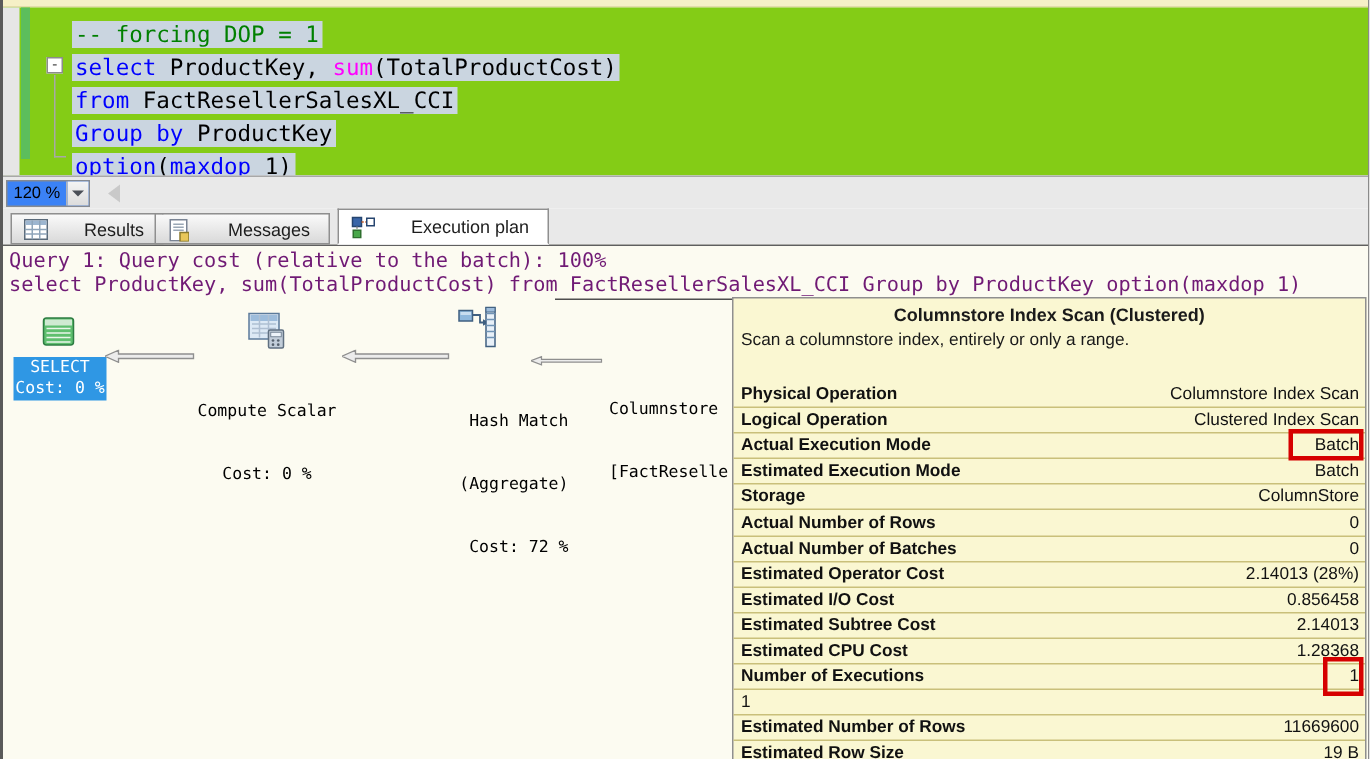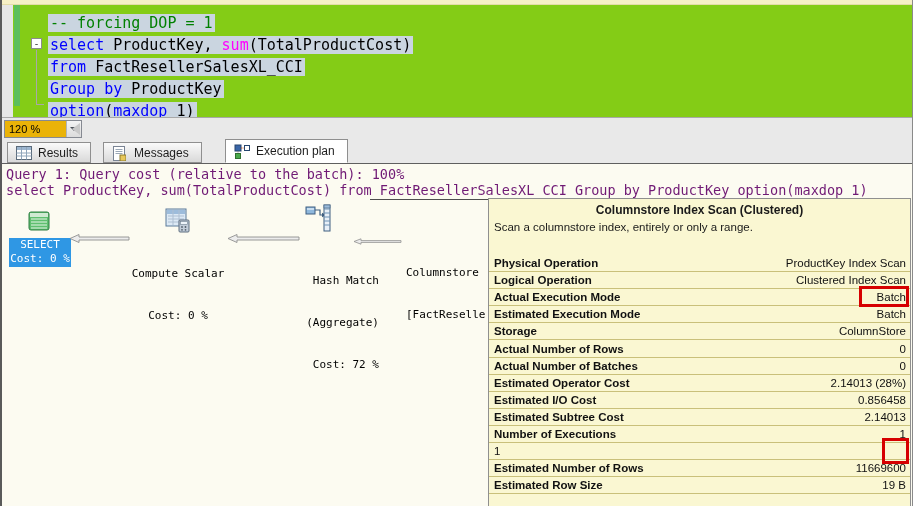--- a/index.html
+++ b/index.html
@@ -18,28 +18,28 @@
   .code-line { position:absolute; left:46px; height:22px; font-family:"DejaVu Sans Mono", monospace; font-size:15px; line-height:20px; white-space:pre; }
   .code-line .sel { background:#cad5e0; padding:0 2px; }
   #collapse-box {
     position:absolute; left:29px; top:33px; width:11px; height:11px;
     border:1px solid #8c8c8c; background:#ffffff; font-family:"DejaVu Sans Mono", monospace;
     font-size:10px; line-height:9px; text-align:center; color:#444; cursor:pointer;
   }
   #outline-guide { position:absolute; left:34px; top:45px; width:8px; height:55px; border-left:1px solid #a8a8a8; border-bottom:1px solid #a8a8a8; }
   
   #toolbar { position:absolute; left:0; top:117px; width:911px; height:22px; background:#e9e9e9; border-top:1px solid #a8a8a8; }
-  #zoom-combo { position:absolute; left:2px; top:2px; width:78px; height:18px; background:#eab308; border:1px solid #868a92; font-size:11px; }
+  #zoom-combo { position:absolute; left:2px; top:2px; width:56px; height:18px; background:#3b82f6; border:1px solid #868a92; font-size:11px; }
   #zoom-combo .val { position:absolute; left:4px; top:2px; color:#000; }
   #zoom-combo .btn { position:absolute; right:0; top:0; width:15px; height:16px; background:linear-gradient(#f4f4f4,#dcdcdc); border-left:1px solid #b0b4ba; }
   #zoom-combo .btn .arr { position:absolute; left:3px; top:6px; width:0; height:0; border-left:4px solid transparent; border-right:4px solid transparent; border-top:4px solid #4a4f57; }
   #scroll-left-arrow { position:absolute; left:70px; top:5px; width:0; height:0; border-top:6px solid transparent; border-bottom:6px solid transparent; border-right:8px solid #c9c9c9; }
   
   #tabbar { position:absolute; left:0; top:139px; width:911px; height:24px; background:#e9e9e9; }
-  .tab { position:absolute; bottom:0; height:21px; background:linear-gradient(#fafafa,#d9d9d9); border:1px solid #8f8f8f; display:flex; align-items:center; gap:6px; padding:0 12px 0 8px; font-size:12px; color:#1d1d1d; cursor:pointer;margin-top:23px; }
+  .tab { position:absolute; bottom:0; height:21px; background:linear-gradient(#fafafa,#d9d9d9); border:1px solid #8f8f8f; display:flex; align-items:center; gap:24px; padding:0 12px 0 8px; font-size:12px; color:#1d1d1d; cursor:pointer;margin-top:23px; }
   .tab.active { height:24px; background:#ffffff; border-bottom:1px solid #ffffff; z-index:3; }
   .tab .ticon { width:16px; height:14px; position:relative; flex:0 0 auto; }
   
   #plan-pane { position:absolute; left:0; top:163px; width:911px; height:343px; background:#fcfbf1; border-top:1px solid #5f5f5f; overflow:hidden; }
   .plan-header { position:absolute; left:4px; font-family:"DejaVu Sans Mono", monospace; font-size:13.5px; color:#701a75; white-space:pre; }
   #artifact-line { position:absolute; left:368px; top:35px; width:118px; height:1px; background:#4e4e4e; }
   .node-label { position:absolute; font-family:"DejaVu Sans Mono", monospace; font-size:11px; line-height:14px; color:#000; text-align:center; white-space:pre; }
   #select-node-box { position:absolute; left:7px; top:74px; width:62px; height:29px; background:#2f97e4; color:#ffffff; font-family:"DejaVu Sans Mono", monospace; font-size:11px; line-height:14px; text-align:center; cursor:pointer; }
   .plan-icon { position:absolute; }
   .plan-arrow { position:absolute; }
@@ -212,21 +212,21 @@
       <div>Columnstore</div>
       <div>[FactReselle</div>
     </div>
 
     <div id="tooltip">
       <div id="tooltip-title">Columnstore Index Scan (Clustered)</div>
       <div id="tooltip-desc">Scan a columnstore index, entirely or only a range.</div>
       <div id="tooltip-rows">
           <div class="trow">
             <span class="tlabel">Physical Operation</span>
-            <span class="tvalue">ProductKey Index Scan</span>
+            <span class="tvalue">Columnstore Index Scan</span>
           </div>
           <div class="trow">
             <span class="tlabel">Logical Operation</span>
             <span class="tvalue">Clustered Index Scan</span>
           </div>
           <div class="trow">
             <span class="tlabel">Actual Execution Mode</span>
             <span class="tvalue">Batch</span>
           </div>
           <div class="trow">
@@ -249,20 +249,24 @@
             <span class="tlabel">Estimated Operator Cost</span>
             <span class="tvalue">2.14013 (28%)</span>
           </div>
           <div class="trow">
             <span class="tlabel">Estimated I/O Cost</span>
             <span class="tvalue">0.856458</span>
           </div>
           <div class="trow">
             <span class="tlabel">Estimated Subtree Cost</span>
             <span class="tvalue">2.14013</span>
+          </div>
+          <div class="trow">
+            <span class="tlabel">Estimated CPU Cost</span>
+            <span class="tvalue">1.28368</span>
           </div>
           <div class="trow">
             <span class="tlabel">Number of Executions</span>
             <span class="tvalue">1</span>
           </div>
           <div class="trow">
             <span class="tvalue">1</span>
           </div>
           <div class="trow">
             <span class="tlabel">Estimated Number of Rows</span>

